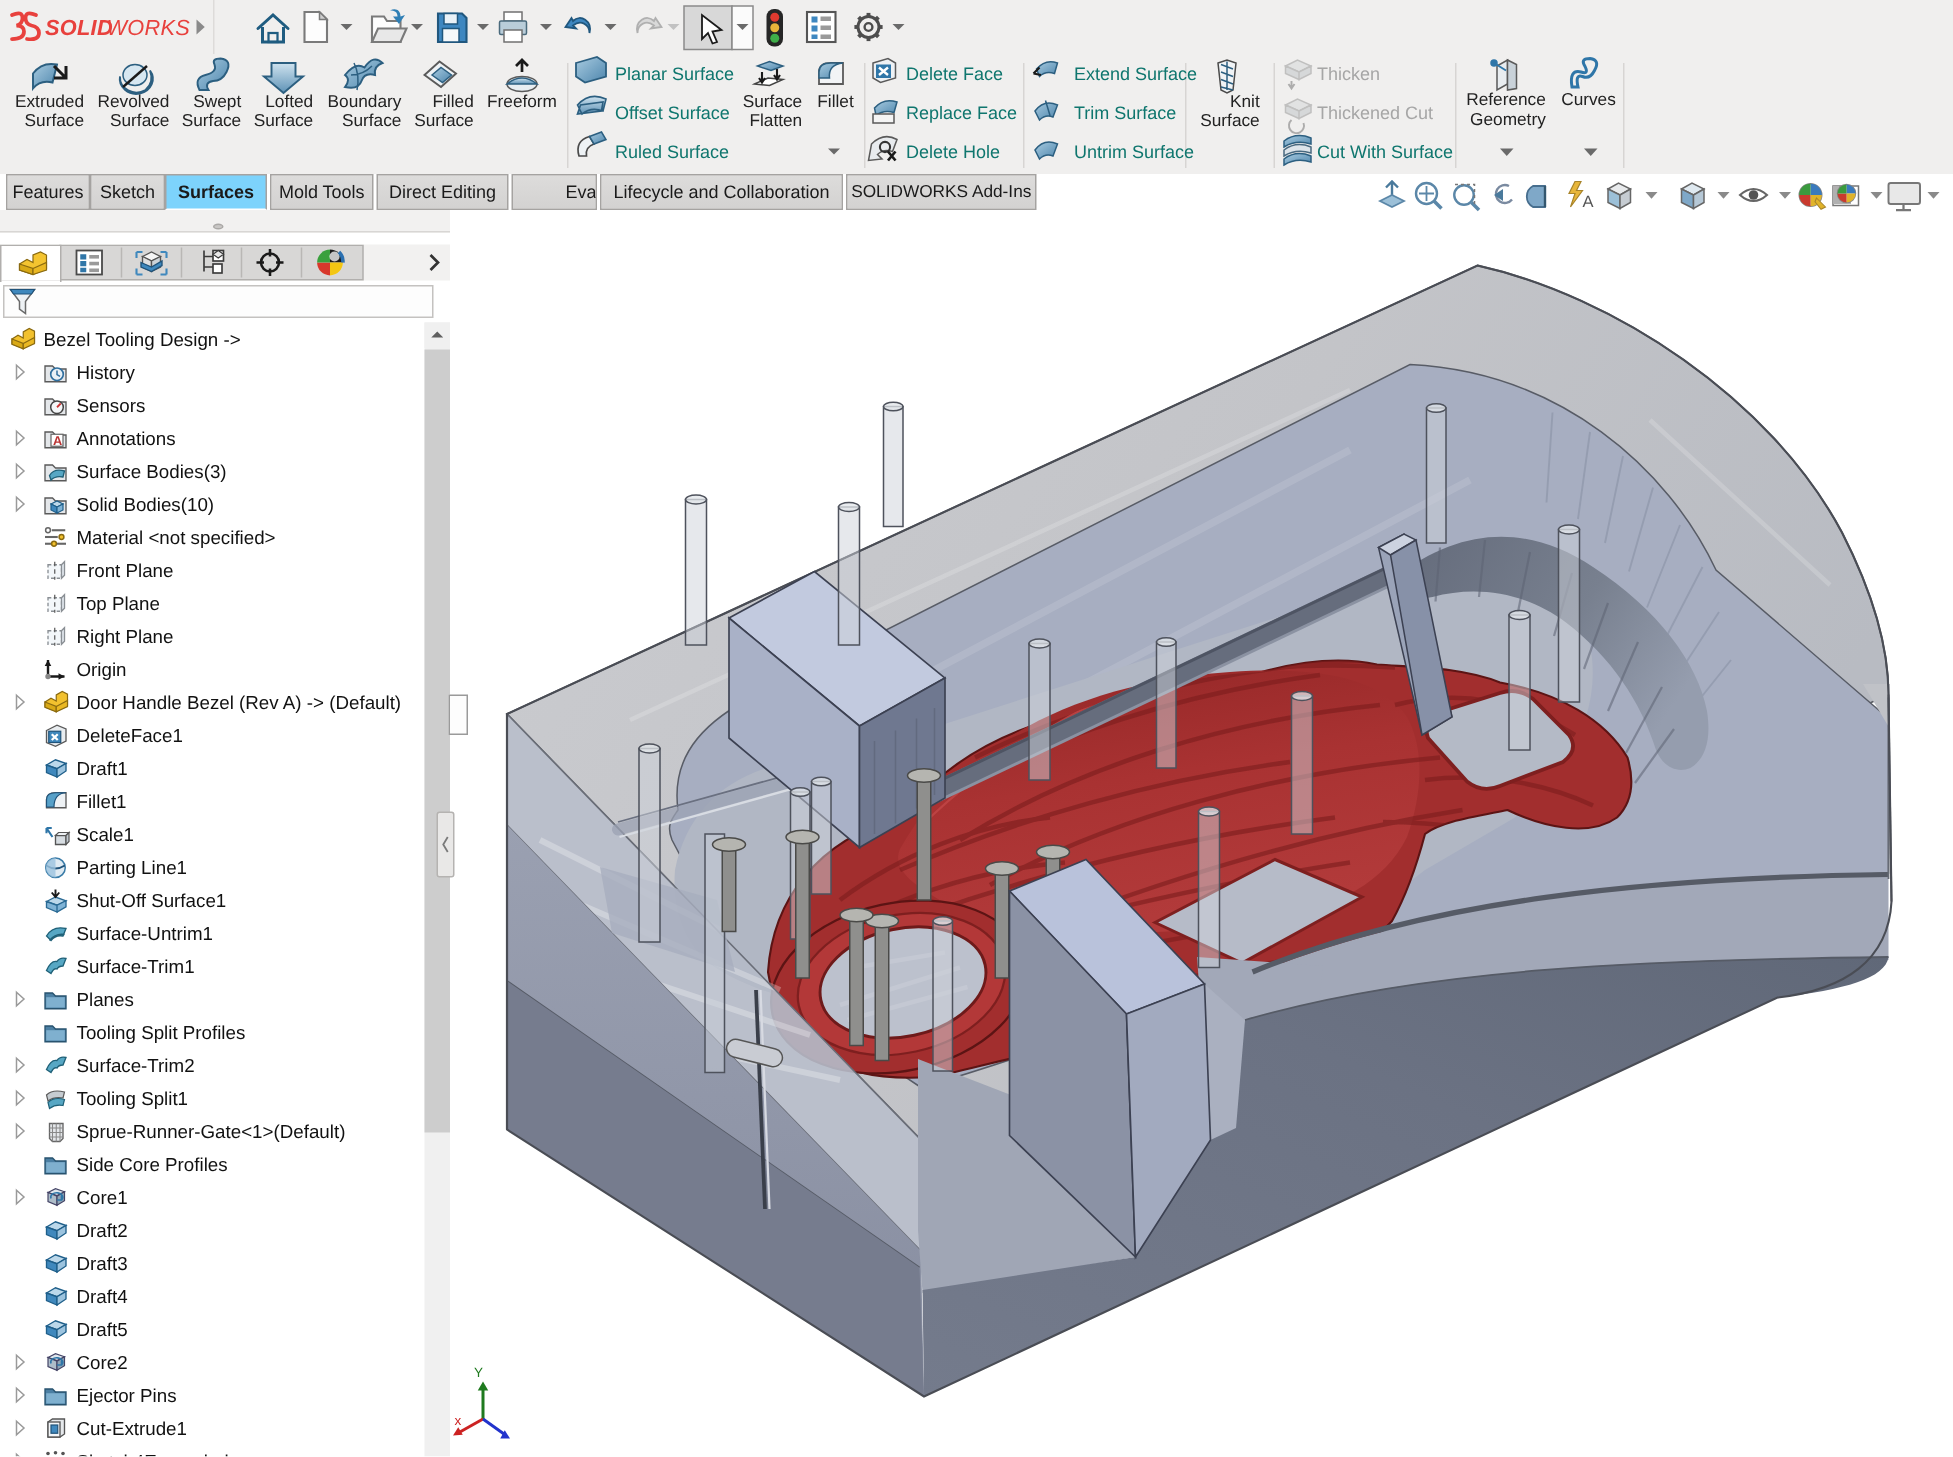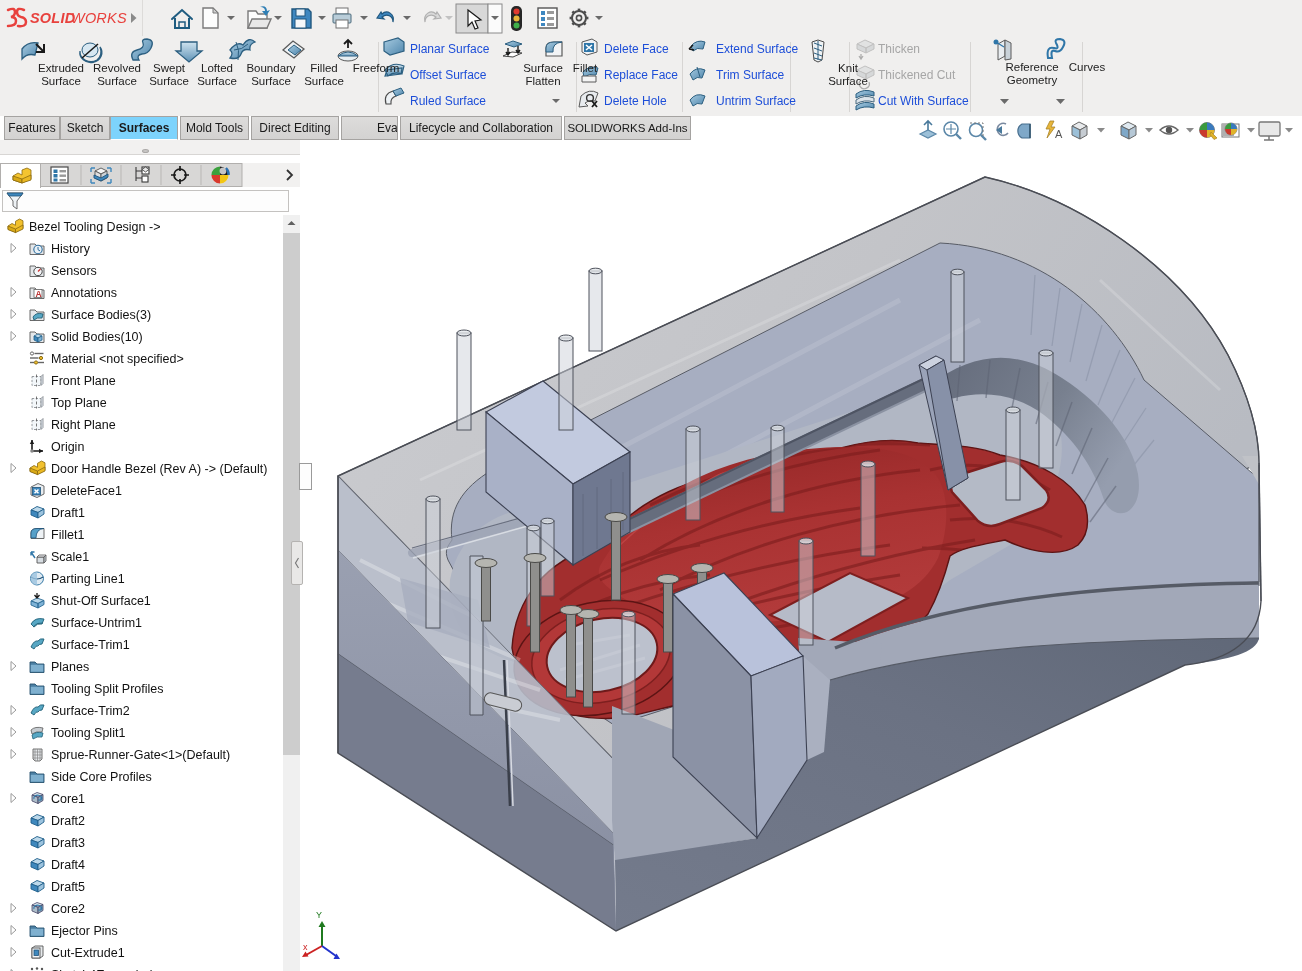--- a/index.html
+++ b/index.html
@@ -2,22 +2,22 @@
 <html><head>
 <meta charset="utf-8">
 <style>
 *{margin:0;padding:0;box-sizing:border-box;}
 html,body{width:1302px;height:971px;overflow:hidden;background:#fff;font-family:"Liberation Sans",sans-serif;}
 .abs{position:absolute;}
 #app{position:relative;width:1302px;height:971px;background:#fff;}
 #titlebar{position:absolute;left:0;top:0;width:1302px;height:36px;background:#f0efee;}
 #ribbon{position:absolute;left:0;top:36px;width:1302px;height:80px;background:#f0efee;}
 .rsep{position:absolute;top:6px;width:1px;height:70px;background:#d7d5d3;}
-.biglbl{position:absolute;font-size:11.5px;line-height:13px;text-align:center;color:#222;white-space:nowrap;transform:translateX(-50%);margin-left:28px;}
-.smlbl{position:absolute;font-size:12px;color:#1d4ed8;white-space:nowrap;}
+.biglbl{position:absolute;font-size:11.5px;line-height:13px;text-align:right;color:#222;white-space:nowrap;transform:translateX(-50%);}
+.smlbl{position:absolute;font-size:12px;color:#0f766e;white-space:nowrap;}
 .gray{color:#a6a6a6;}
 #tabs{position:absolute;left:0;top:116px;width:1302px;height:24px;}
 .tab{position:absolute;top:0;height:24px;background:linear-gradient(#dddcdb,#d3d2d1);border:1px solid #a5a3a1;font-size:12px;color:#1a1a1a;text-align:center;line-height:22px;white-space:nowrap;overflow:hidden;}
 .tab.active{background:#7dd3fc;border-bottom:1px solid #fff;font-weight:bold;}
 #panel{position:absolute;left:0;top:140px;width:300px;height:831px;background:#fff;}
 #viewport{position:absolute;left:300px;top:140px;width:1002px;height:831px;background:#fff;}
 </style>
 </head>
 <body>
 <div id="app">

